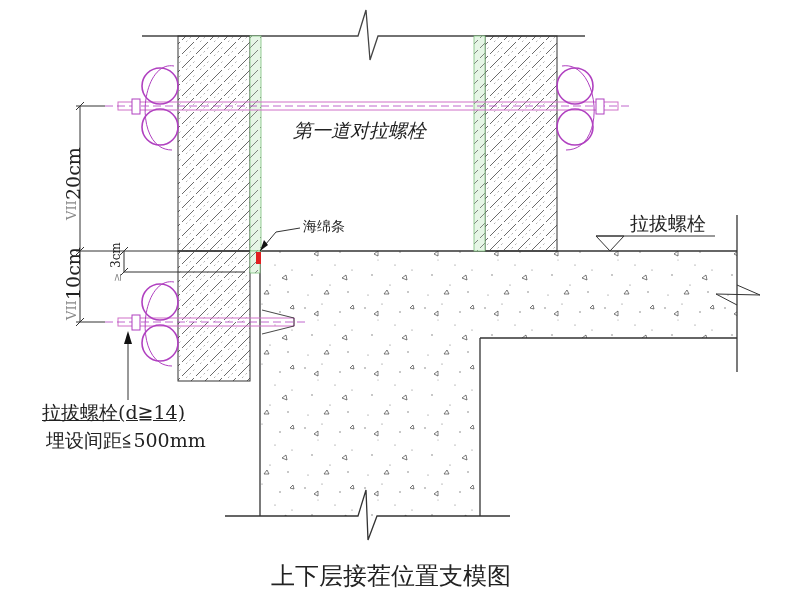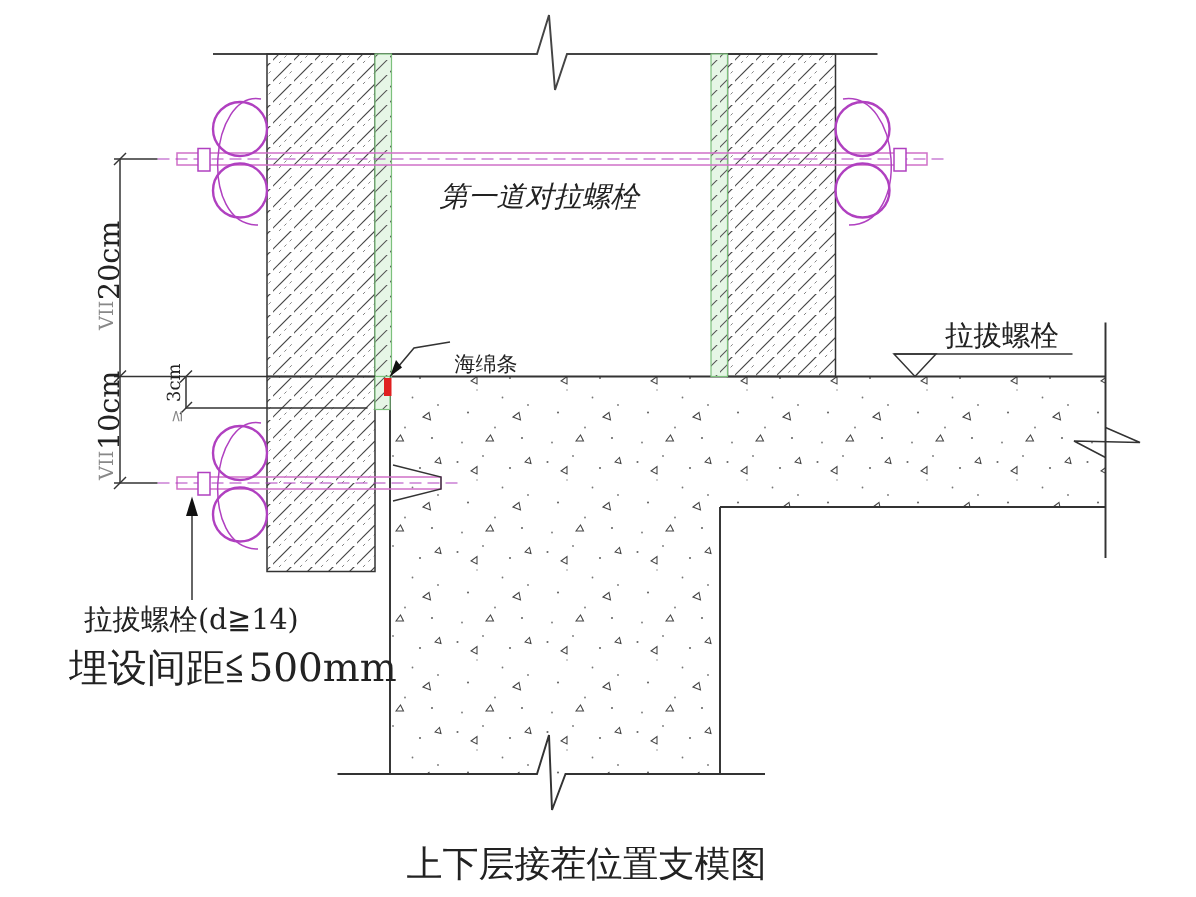--- a/index.html
+++ b/index.html
@@ -1,19 +1,19 @@
 <!DOCTYPE html>
 <html><head>
   <meta charset="utf-8">
   <style>
     html, body { margin: 0; padding: 0; background: #ffffff; }
     body { width: 797px; height: 598px; position: relative; overflow: hidden; font-family: "DejaVu Sans", sans-serif; }
     #drawing { position: absolute; left: 0; top: 0; }
     .lbl { position: absolute; color: #222; white-space: nowrap; font-family: "DejaVu Serif", serif; }
-    .lbl-sans { font-family: Liberation Serif, serif; margin-top: 16px; }
+    .lbl-sans { font-family: Liberation Serif, serif; }
     .vert { transform-origin: left top; transform: rotate(-90deg); }
   </style>
 </head>
 <body>
 
 <svg id="drawing" width="797" height="598" viewBox="0 0 797 598">
   <defs>
     <pattern id="hatch" patternUnits="userSpaceOnUse" width="14" height="14" patternTransform="rotate(0)">
       <path d="M-2,14 L14,-2" stroke="#444" stroke-width="0.8"></path>
       <path d="M4,14 L14,4" stroke="#777" stroke-width="0.6" stroke-dasharray="2,3"></path>
@@ -131,22 +131,22 @@
 
   <g>
     <path d="M596,236 L624,236 L610,251 Z" fill="none" stroke="#333" stroke-width="1"></path>
     <line x1="596" y1="236" x2="715" y2="236" stroke="#333" stroke-width="1"></line>
   </g>
 </svg>
 
 <div class="lbl" style="left:293px; top:118px; font-size:19px;font-style:italic;">第一道对拉螺栓</div>
 <div class="lbl lbl-sans" style="left:303px; top:218px; font-size:14px;">海绵条</div>
 <div class="lbl" style="left:630px; top:211px; font-size:19px;">拉拔螺栓</div>
-<div class="lbl" style="left:56px; top:400px; font-size:19px;">拉拔螺栓(d≧14)</div>
-<div class="lbl" style="left:46px; top:428px; font-size:26px;">埋设间距≦500mm</div>
+<div class="lbl" style="left:42px; top:400px; font-size:19px;text-decoration:underline;">拉拔螺栓(d≧14)</div>
+<div class="lbl" style="left:46px; top:428px; font-size:19px;">埋设间距≦500mm</div>
 <div class="lbl" style="left:232px; top:560px; font-size:24px;margin-left:39px;">上下层接茬位置支模图</div>
 
 <div class="lbl vert" style="left:62px; top:200px; font-size:19px;">20cm</div>
 <div class="lbl vert" style="left:64px; top:220px; font-size:13px; color:#888;">VII</div>
 <div class="lbl vert" style="left:62px; top:300px; font-size:19px;">10cm</div>
 <div class="lbl vert" style="left:64px; top:320px; font-size:13px; color:#888;">VII</div>
 <div class="lbl vert" style="left:109px; top:268px; font-size:12px;">3cm</div>
 <div class="lbl vert" style="left:111px; top:282px; font-size:11px; color:#888;">≥</div>
 
 </body></html>

